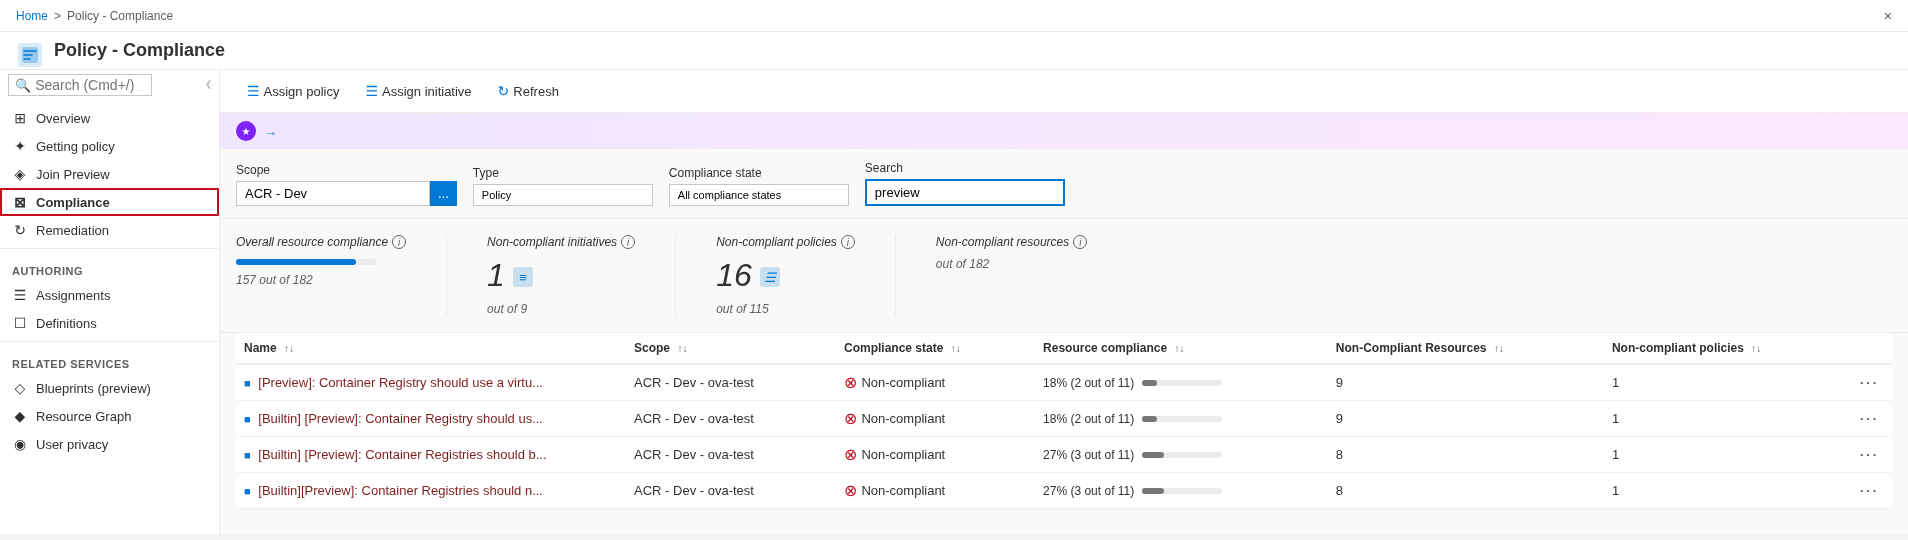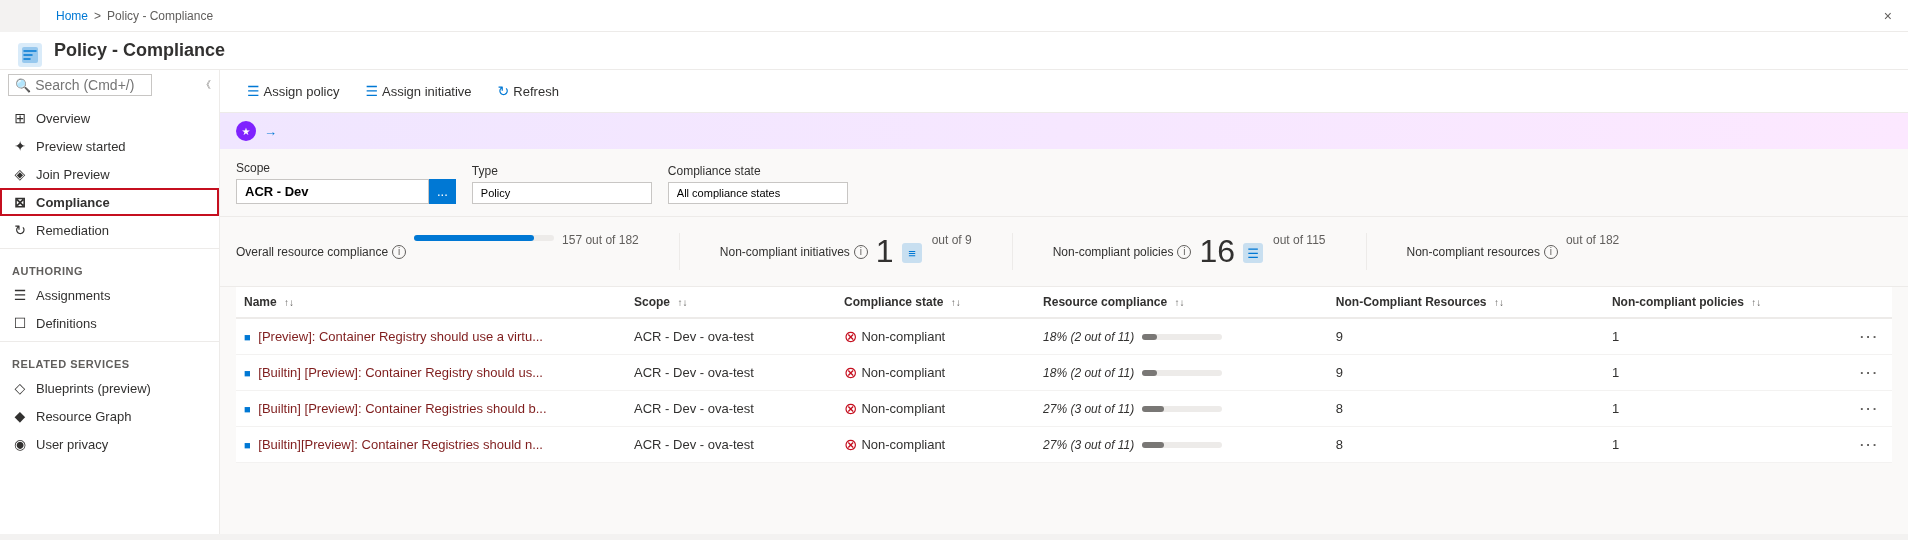--- a/index.html
+++ b/index.html
@@ -1,19 +1,19 @@
 <!DOCTYPE html>
 <html><head>
   <meta charset="utf-8">
   <style>
     * { box-sizing: border-box; margin: 0; padding: 0; }
     body { font-family: 'Segoe UI', Arial, sans-serif; font-size: 13px; color: #323130; background: #f3f2f1; overflow: hidden; }
     
     
-    .top-bar { background: white; border-bottom: 1px solid #edebe9; padding: 0 16px; height: 32px; display: flex; align-items: center; justify-content: space-between; margin-left: 40px; }
+    .top-bar { background: white; border-bottom: 1px solid #edebe9; padding: 0 16px; height: 32px; display: flex; align-items: center; justify-content: space-between; }
     .breadcrumb { display: flex; align-items: center; gap: 6px; font-size: 12px; color: #605e5c; }
     .breadcrumb a { color: #0078d4; text-decoration: none; }
     .close-btn { cursor: pointer; font-size: 14px; color: #605e5c; }
 
     
     .page-header { background: white; padding: 8px 16px 0 16px; display: flex; align-items: center; gap: 10px; border-bottom: 1px solid #edebe9; }
     .page-icon { width: 28px; height: 28px; }
     .page-title { font-size: 18px; font-weight: 600; color: #323130; padding-bottom: 8px; }
 
     
@@ -39,45 +39,45 @@
 
     
     .banner { background: linear-gradient(90deg, #f0e6ff 0%, #fce8ff 100%); padding: 8px 16px; display: flex; align-items: center; gap: 8px; font-size: 13px; }
     .banner-icon { width: 20px; height: 20px; background: #7f22fe; border-radius: 50%; display: flex; align-items: center; justify-content: center; color: white; font-size: 10px; flex-shrink: 0; }
     .banner-link { color: #0078d4; text-decoration: none; }
 
     
     .filters { background: #faf9f8; padding: 12px 16px; display: flex; gap: 16px; align-items: flex-end; border-bottom: 1px solid #edebe9; }
     .filter-group { display: flex; flex-direction: column; gap: 4px; }
     .filter-label { font-size: 12px; color: #323130; font-weight: 500; }
-    .scope-text { flex: 1; min-width: 160px; padding: 4px 8px; border: 1px solid #c8c6c4; background: white; font-size: 13px; font-weight: bold; }
+    .scope-text { flex: 1; min-width: 160px; padding: 4px 8px; border: 1px solid #c8c6c4; background: white; font-size: 13px; }
     .scope-btn { padding: 4px 8px; background: #0078d4; color: white; border: none; cursor: pointer; font-size: 13px; }
     .select-dropdown { appearance: none; border: 1px solid #c8c6c4; background: white; padding: 4px 28px 4px 8px; font-size: 11px; cursor: pointer; min-width: 180px; }
     .search-input { border: 2px solid #0078d4; background: white; padding: 4px 8px; font-size: 13px; min-width: 200px; }
 
     
     .stats-row { display: flex; padding: 16px; gap: 32px; background: #faf9f8; border-bottom: 1px solid #edebe9; }
-    .stat-item { display: flex; flex-direction: row; gap: 8px; }
+    .stat-item { display: flex; flex-direction: column; gap: 8px; font-style: italic; }
     .stat-label { font-size: 12px; color: #323130; display: flex; align-items: center; gap: 4px; }
     .stat-value { font-size: 32px; font-weight: 300; color: #323130; display: flex; align-items: flex-start; gap: 6px; }
     .stat-sublabel { font-size: 12px; color: #605e5c; }
     .progress-bar { width: 140px; height: 6px; background: #edebe9; border-radius: 3px; margin-top: 2px; }
     .progress-fill { height: 100%; background: #0078d4; border-radius: 3px; }
     .info-icon { width: 14px; height: 14px; border-radius: 50%; border: 1px solid #605e5c; display: inline-flex; align-items: center; justify-content: center; font-size: 10px; color: #605e5c; cursor: pointer; }
 
     
     .table-container { padding: 0 16px 16px; background: #faf9f8; }
     .data-table { width: 100%; border-collapse: collapse; background: white; }
     .data-table th { padding: 8px 8px; text-align: left; font-size: 12px; font-weight: 600; color: #323130; border-bottom: 2px solid #edebe9; white-space: nowrap; cursor: pointer; }
     .data-table th .sort-icon { font-size: 10px; color: #605e5c; margin-left: 4px; }
     .data-table td { padding: 8px 8px; font-size: 13px; border-bottom: 1px solid #f3f2f1; vertical-align: middle; }
     .link-cell { color: #7f1d1d; text-decoration: none; cursor: pointer; }
     .compliance-badge { display: flex; align-items: center; gap: 4px; }
     .badge-error { color: #c50f1f; font-size: 16px; }
-    .resource-bar { display: flex; align-items: center; gap: 8px; font-style: italic; }
+    .resource-bar { display: flex; align-items: center; gap: 8px; }
     .mini-bar { width: 80px; height: 6px; background: #edebe9; border-radius: 3px; }
     .mini-fill { height: 100%; background: #797775; border-radius: 3px; }
     .more-btn { color: #605e5c; cursor: pointer; letter-spacing: 2px; font-weight: bold; }
 
     .col-name { min-width: 200px; max-width: 260px; }
     .col-scope { min-width: 140px; }
     .col-state { min-width: 120px; }
     .col-resource { min-width: 160px; }
     .col-noncompliant { min-width: 80px; }
     .col-policies { min-width: 100px; }
@@ -122,21 +122,21 @@
       <span class="sidebar-collapse">《</span>
     </div>
 
     <div class="sidebar-nav">
       <div class="nav-item">
         <span class="nav-icon">⊞</span>
         <span>Overview</span>
       </div>
       <div class="nav-item">
         <span class="nav-icon">✦</span>
-        <span>Preview started</span>
+        <span>Getting policy</span>
       </div>
       <div class="nav-item">
         <span class="nav-icon">◈</span>
         <span>Join Preview</span>
       </div>
       <div class="nav-item active" style="border: 2px solid #c50f1f; padding: 4px 10px;">
         <span class="nav-icon">⊠</span>
         <span>Compliance</span>
       </div>
       <div class="nav-item">
@@ -216,20 +216,24 @@
       <div class="filter-group">
         <label class="filter-label">Compliance state</label>
         <div style="position:relative; display:inline-block;">
           <select class="select-dropdown">
             <option>All compliance states</option>
             <option>Compliant</option>
             <option>Non-compliant</option>
           </select>
         </div>
       </div>
+      <div class="filter-group">
+        <label class="filter-label">Search</label>
+        <input type="text" class="search-input" value="preview" style="">
+      </div>
     </div>
 
     <div class="stats-row">
       <div class="stat-item">
         <div class="stat-label">
           <span>Overall resource compliance</span>
           <span class="info-icon">i</span>
         </div>
         <div class="progress-bar">
           <div class="progress-fill" style="width:86%;"></div>

